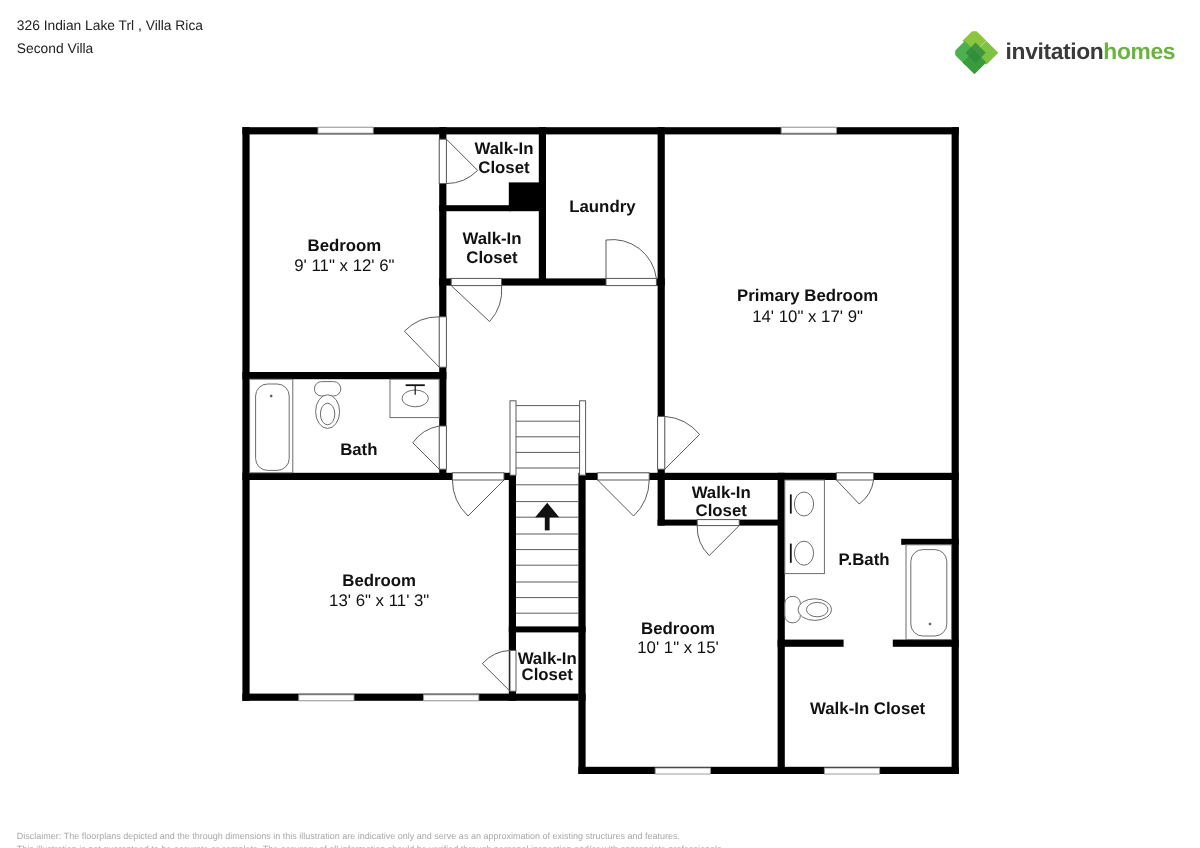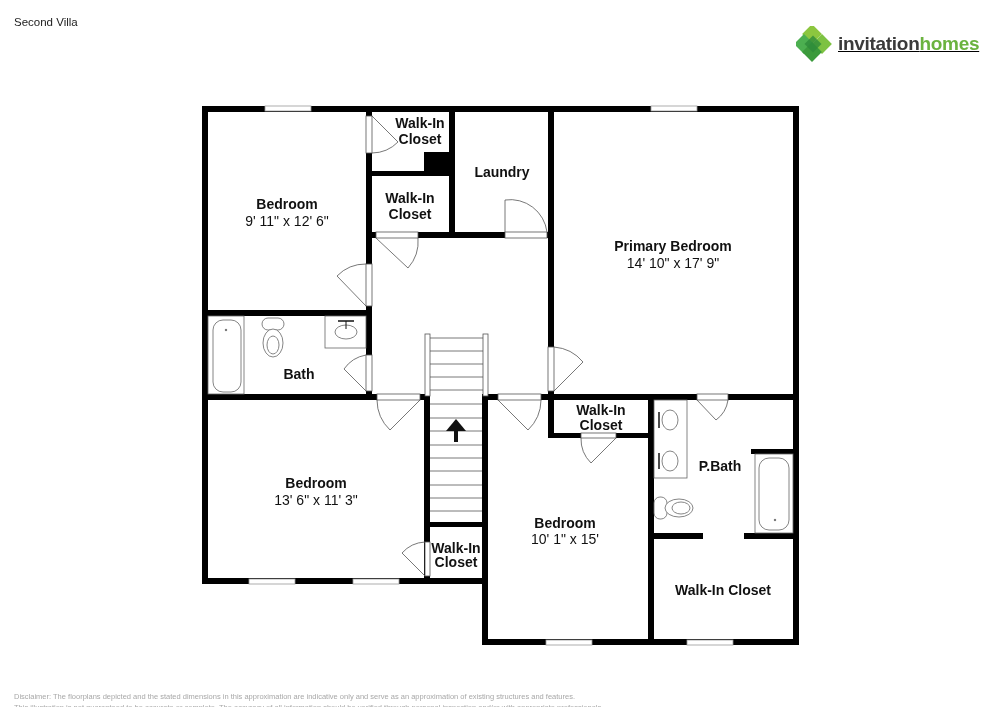--- a/index.html
+++ b/index.html
@@ -1,30 +1,31 @@
 <!DOCTYPE html>
 <html><head>
   <meta charset="utf-8">
   <style>
     html, body { margin: 0; padding: 0; background: #ffffff; }
     body { width: 1000px; height: 707px; position: relative; overflow: hidden; font-family: "Liberation Sans", sans-serif; }
     .header { position: absolute; left: 14px; top: 13px; font-size: 11.5px; color: #222; line-height: 19px; }
     .logo { position: absolute; left: 796px; top: 26px; display: flex; align-items: center; }
-    .logo-text { font-size: 19px; font-weight: bold; letter-spacing: -0.3px; margin-left: 6px; text-decoration: underline; }
+    .logo-text { font-size: 19px; font-weight: bold; letter-spacing: -0.3px; margin-left: 6px; }
     .logo-text .w1 { color: #3a3a3a; }
     .logo-text .w2 { color: #6bb33f; }
     .plan { position: absolute; left: 0; top: 0; }
     .room-label { font-family: "Liberation Sans", sans-serif; font-size: 14px; font-weight: bold; fill: #111; text-anchor: middle; }
     .room-dim { font-family: "Liberation Sans", sans-serif; font-size: 14px; fill: #111; text-anchor: middle; }
     .disclaimer { position: absolute; left: 14px; top: 691px; font-size: 7.5px; color: #a8a8a8; line-height: 11px; white-space: nowrap; }
   </style>
 </head>
 <body>
 
 <div class="header">
+  <div>326 Indian Lake Trl , Villa Rica</div>
   <div>Second Villa</div>
 </div>
 
 <div class="logo">
   <svg width="36" height="36" viewBox="0 0 36 36">
     <rect x="9" y="1" width="14" height="14" transform="rotate(45 16 8)" fill="#8cc63f"></rect>
     <rect x="1" y="11" width="14" height="14" transform="rotate(45 8 18)" fill="#4caf50"></rect>
     <rect x="19" y="11" width="14" height="14" transform="rotate(45 26 18)" fill="#7dc242"></rect>
     <rect x="9" y="19" width="14" height="14" transform="rotate(45 16 26)" fill="#3b9a3c"></rect>
     <rect x="11" y="12" width="12" height="12" transform="rotate(45 17 18)" fill="#2e8b3a" opacity="0.8"></rect>
@@ -199,15 +200,15 @@
   </g>
   <g>
     <text class="room-label" x="720" y="471">P.Bath</text>
   </g>
   <g>
     <text class="room-label" x="723" y="595">Walk-In Closet</text>
   </g>
 </svg>
 
 <div class="disclaimer">
-  <div>Disclaimer: The floorplans depicted and the stated dimensions in this approximation are indicative only and serve as an approximation of existing structures and features.</div>
+  <div>Disclaimer: The floorplans depicted and the through dimensions in this illustration are indicative only and serve as an approximation of existing structures and features.</div>
   <div>This illustration is not guaranteed to be accurate or complete. The accuracy of all information should be verified through personal inspection and/or with appropriate professionals.</div>
 </div>
 
 </body></html>

